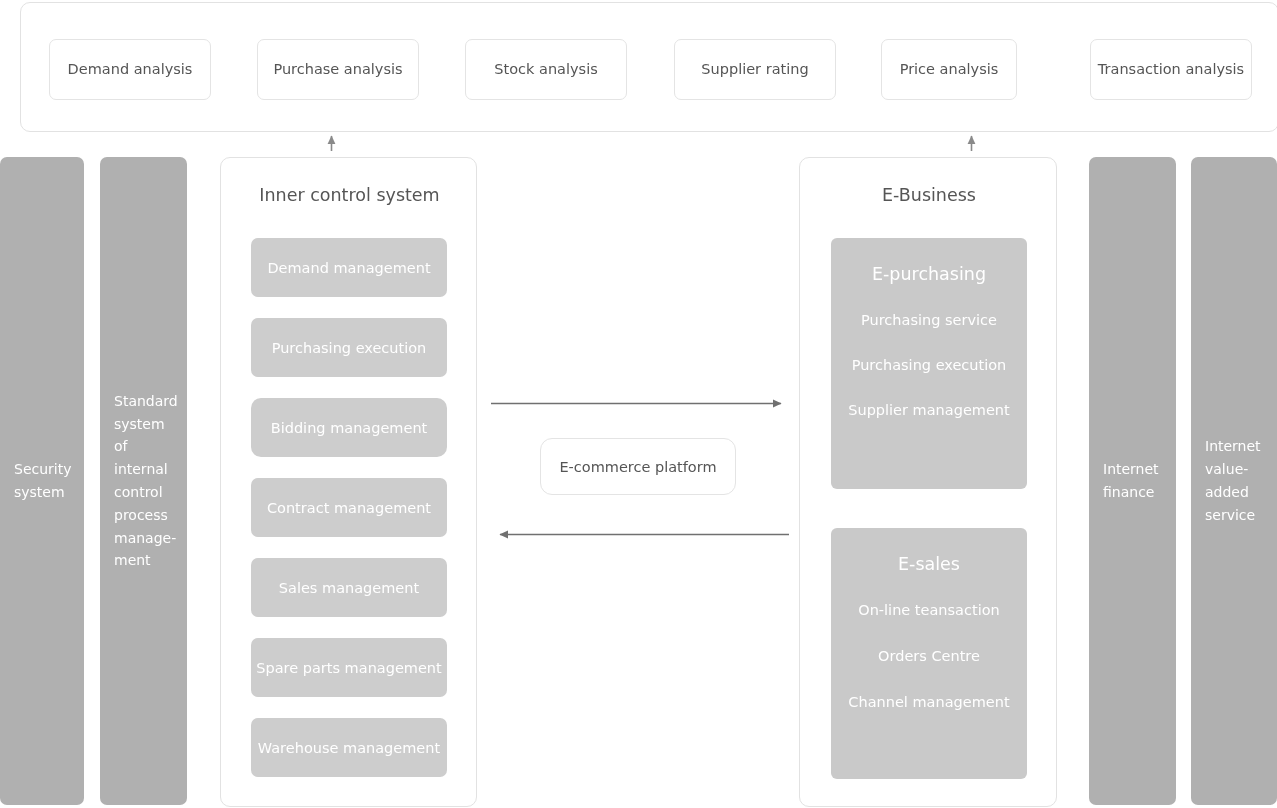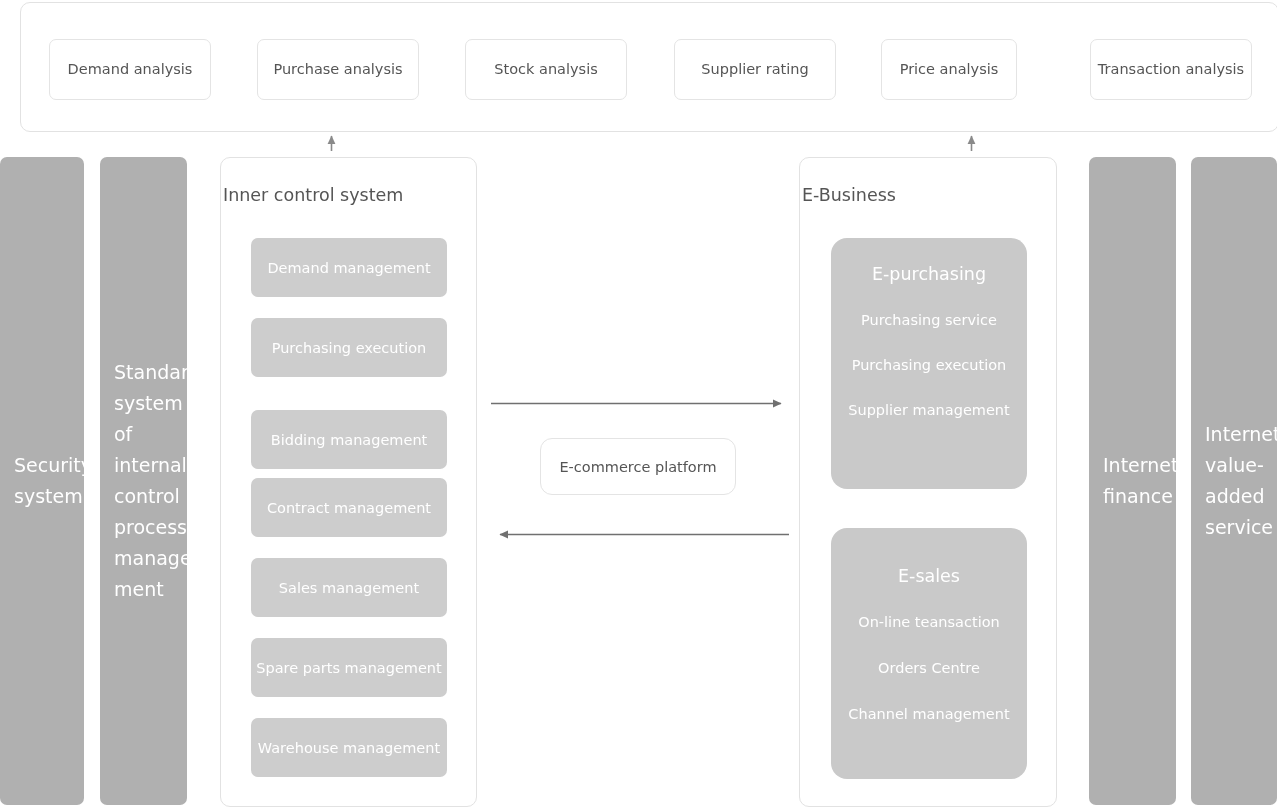--- a/index.html
+++ b/index.html
@@ -53,21 +53,21 @@
 
   
   .pillar {
     position: absolute;
     top: 157px;
     height: 648px;
     box-sizing: border-box;
     border-radius: 7px;
     background: #b0b0b0;
     color: #ffffff;
-    font-size: 19px;
+    font-size: 14px;
     line-height: 1.63;
     display: flex;
     align-items: center;
     justify-content: flex-start;
   }
   .pillar .pillar-label {
     display: block;
     padding: 0 14px;
     width: 100%;
     box-sizing: border-box;
@@ -82,21 +82,21 @@
     box-sizing: border-box;
     border: 1px solid #e2e2e2;
     border-radius: 10px;
     background: #ffffff;
   }
   .panel-title {
     position: absolute;
     left: 2px;
     right: 0;
     top: 27px;
-    text-align: left;
+    text-align: center;
     color: #555555;
     font-size: 17.5px;
   }
 
   
   .ics-item {
     position: absolute;
     left: 30px;
     width: 196px;
     height: 59px;
@@ -110,21 +110,21 @@
     justify-content: center;
     text-align: center;
   }
 
   
   .eb-group {
     position: absolute;
     left: 31px;
     width: 196px;
     box-sizing: border-box;
-    border-radius: 16px;
+    border-radius: 6px;
     background: #c9c9c9;
     color: #ffffff;
     display: flex;
     flex-direction: column;
     align-items: center;
   }
   .eb-group-title {
     font-size: 17.5px;
     color: #ffffff;
     text-align: center;
@@ -207,21 +207,21 @@
 
   <div class="panel" style="left:220px; width:257px; height:650px;">
     <div class="panel-title">Inner control system</div>
 
     <div class="ics-item" style="top:80px;">
       <span>Demand management</span>
     </div>
     <div class="ics-item" style="top:160px;">
       <span>Purchasing execution</span>
     </div>
-    <div class="ics-item" style="top:252px;">
+    <div class="ics-item" style="top:240px;border-radius:10px;">
       <span>Bidding management</span>
     </div>
     <div class="ics-item" style="top:320px;">
       <span>Contract management</span>
     </div>
     <div class="ics-item" style="top:400px;">
       <span>Sales management</span>
     </div>
     <div class="ics-item" style="top:480px;">
       <span>Spare parts management</span>
@@ -238,21 +238,21 @@
   <div class="panel" style="left:799px; width:258px; height:650px;">
     <div class="panel-title">E-Business</div>
 
     <div class="eb-group" style="top:80px; height:251px; padding-top:26px;">
       <div class="eb-group-title">E-purchasing</div>
       <div class="eb-group-item" style="margin-top:28px;">Purchasing service</div>
       <div class="eb-group-item" style="margin-top:29px;">Purchasing execution</div>
       <div class="eb-group-item" style="margin-top:29px;">Supplier management</div>
     </div>
 
-    <div class="eb-group" style="top:370px; height:251px; padding-top:38px;">
+    <div class="eb-group" style="top:370px; height:251px; padding-top:26px;">
       <div class="eb-group-title">E-sales</div>
       <div class="eb-group-item" style="margin-top:28px;">On-line teansaction</div>
       <div class="eb-group-item" style="margin-top:30px;">Orders Centre</div>
       <div class="eb-group-item" style="margin-top:30px;">Channel management</div>
     </div>
   </div>
 
   <div class="pillar" style="left:1089px; width:87px;">
     <span class="pillar-label">Internet
 finance</span>

